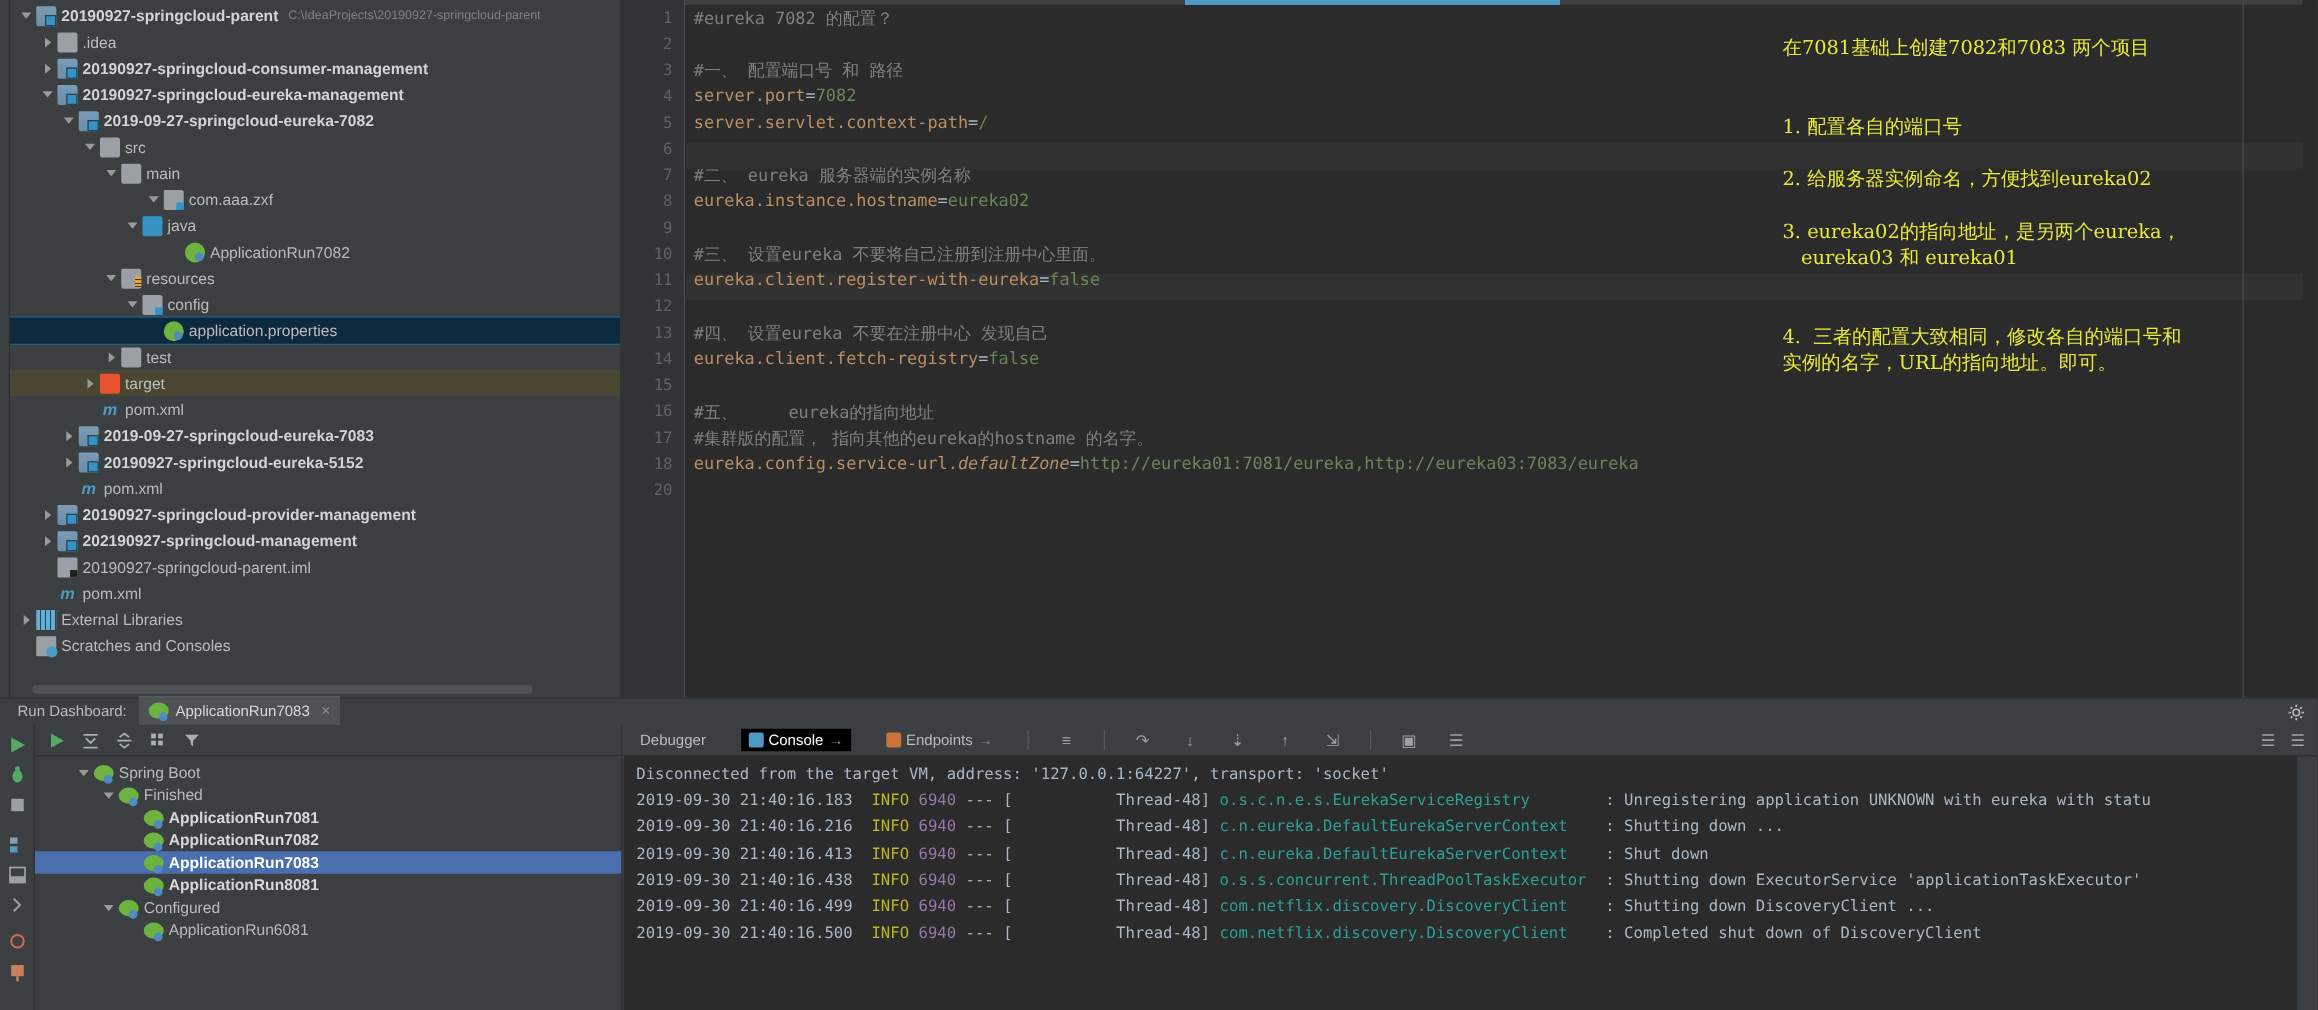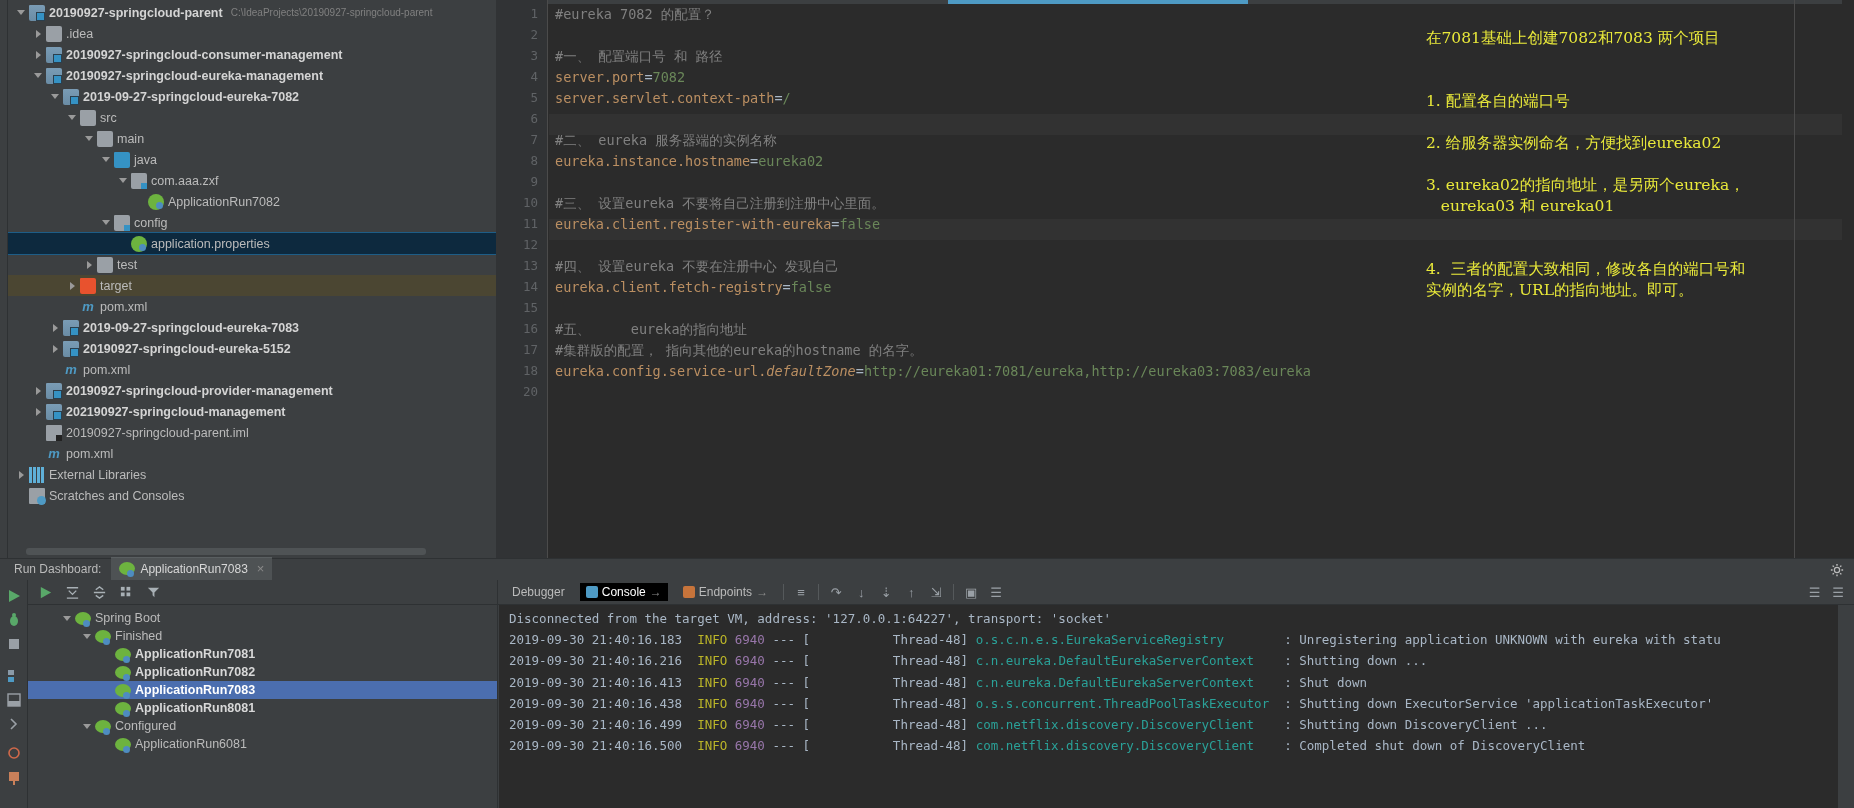--- a/index.html
+++ b/index.html
@@ -103,21 +103,21 @@
   .rdtoolbar{ height:25px; display:flex; align-items:center; gap:12px; padding-left:10px;
               border-bottom:1px solid #2e3133;}
   .tbi{ width:15px; height:15px; position:relative;}
   .rdtree{ padding-top:4px; }
   .rdrow{ height:18px; display:flex; align-items:center; font-size:12.5px; color:#bbbbbb; white-space:nowrap;}
   .rdrow.sel{ background:#4b6eaf; color:#ffffff; }
   .rdrow .lbl.b{ font-weight:bold; color:#d8d8d8; }
   .rdrow.sel .lbl.b{ color:#ffffff; }
 
   .console{ flex:1; background:#3c3f41; display:flex; flex-direction:column; position:relative;}
-  .ctoolbar{ height:25px; display:flex; align-items:center; gap:9px; padding-left:8px;
+  .ctoolbar{ height:25px; display:flex; align-items:center; gap:22px; padding-left:8px;
              border-bottom:1px solid #2e3133; position:relative;}
   .ctab{ font-size:12px; color:#bbbbbb; padding:2px 6px; display:flex; align-items:center; gap:4px;}
   .ctab.active{ background:#000000; color:#ffffff;text-align:center;}
   .csep{ width:1px; height:16px; background:#55595b; }
   .clog{ flex:1; background:#2b2b2b; position:relative; overflow:hidden; margin-left:1px;}
   .logline{ position:absolute; left:10px; font-family:"DejaVu Sans Mono", monospace;
             font-size:12.5px; white-space:pre; color:#a9b7c6; }
   .lg-ts{color:#a9b7c6;} .lg-info{color:#bbb529;} .lg-pid{color:#9876aa;}
   .lg-dash{color:#a9b7c6;} .lg-th{color:#a9b7c6;} .lg-cls{color:#2aa198;}
   .lg-msg{color:#a9b7c6;}
@@ -169,36 +169,42 @@
           <span class="ico f-plain"></span>
           <span class="lbl">src</span>
         </div>
         <div class="trow">
           <span style="display: inline-block; flex: 0 0 auto; width: 76px;"></span>
           <span class="twist d"></span>
           <span class="ico f-plain"></span>
           <span class="lbl">main</span>
         </div>
         <div class="trow">
+          <span style="display: inline-block; flex: 0 0 auto; width: 110px;"></span>
+          <span class="twist d"></span>
+          <span class="ico f-pkg"></span>
+          <span class="lbl">com.aaa.zxf</span>
+        </div>
+        <div class="trow">
           <span style="display: inline-block; flex: 0 0 auto; width: 93px;"></span>
           <span class="twist d"></span>
           <span class="ico f-java"></span>
           <span class="lbl">java</span>
         </div>
         <div class="trow">
-          <span style="display: inline-block; flex: 0 0 auto; width: 110px;"></span>
-          <span class="twist d"></span>
-          <span class="ico f-pkg"></span>
-          <span class="lbl">com.aaa.zxf</span>
-        </div>
-        <div class="trow">
           <span style="display: inline-block; flex: 0 0 auto; width: 127px;"></span>
           <span class="twist "></span>
           <span class="ico i-spring"></span>
           <span class="lbl">ApplicationRun7082</span>
+        </div>
+        <div class="trow">
+          <span style="display: inline-block; flex: 0 0 auto; width: 76px;"></span>
+          <span class="twist d"></span>
+          <span class="ico f-res"></span>
+          <span class="lbl">resources</span>
         </div>
         <div class="trow">
           <span style="display: inline-block; flex: 0 0 auto; width: 93px;"></span>
           <span class="twist d"></span>
           <span class="ico f-pkg"></span>
           <span class="lbl">config</span>
         </div>
         <div class="trow sel">
           <span style="display: inline-block; flex: 0 0 auto; width: 110px;"></span>
           <span class="twist "></span>

